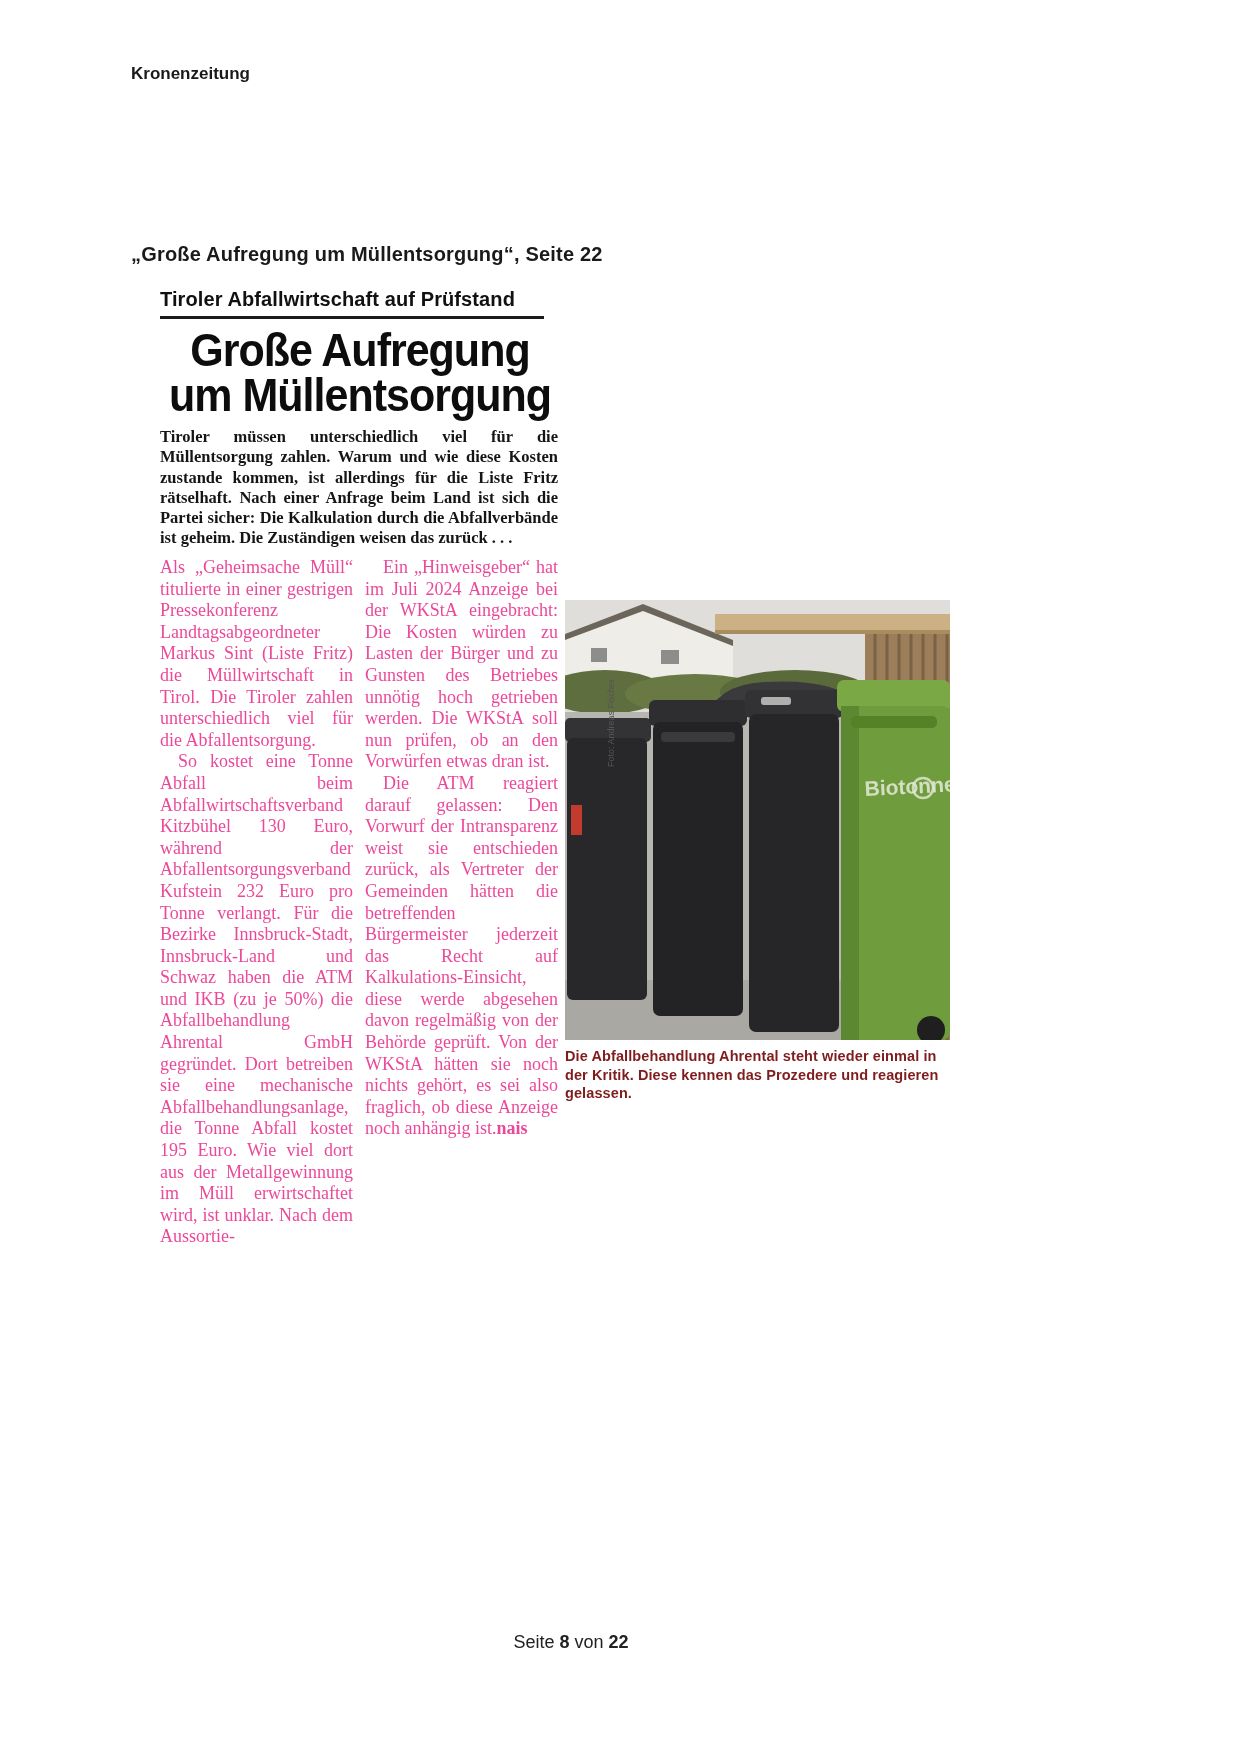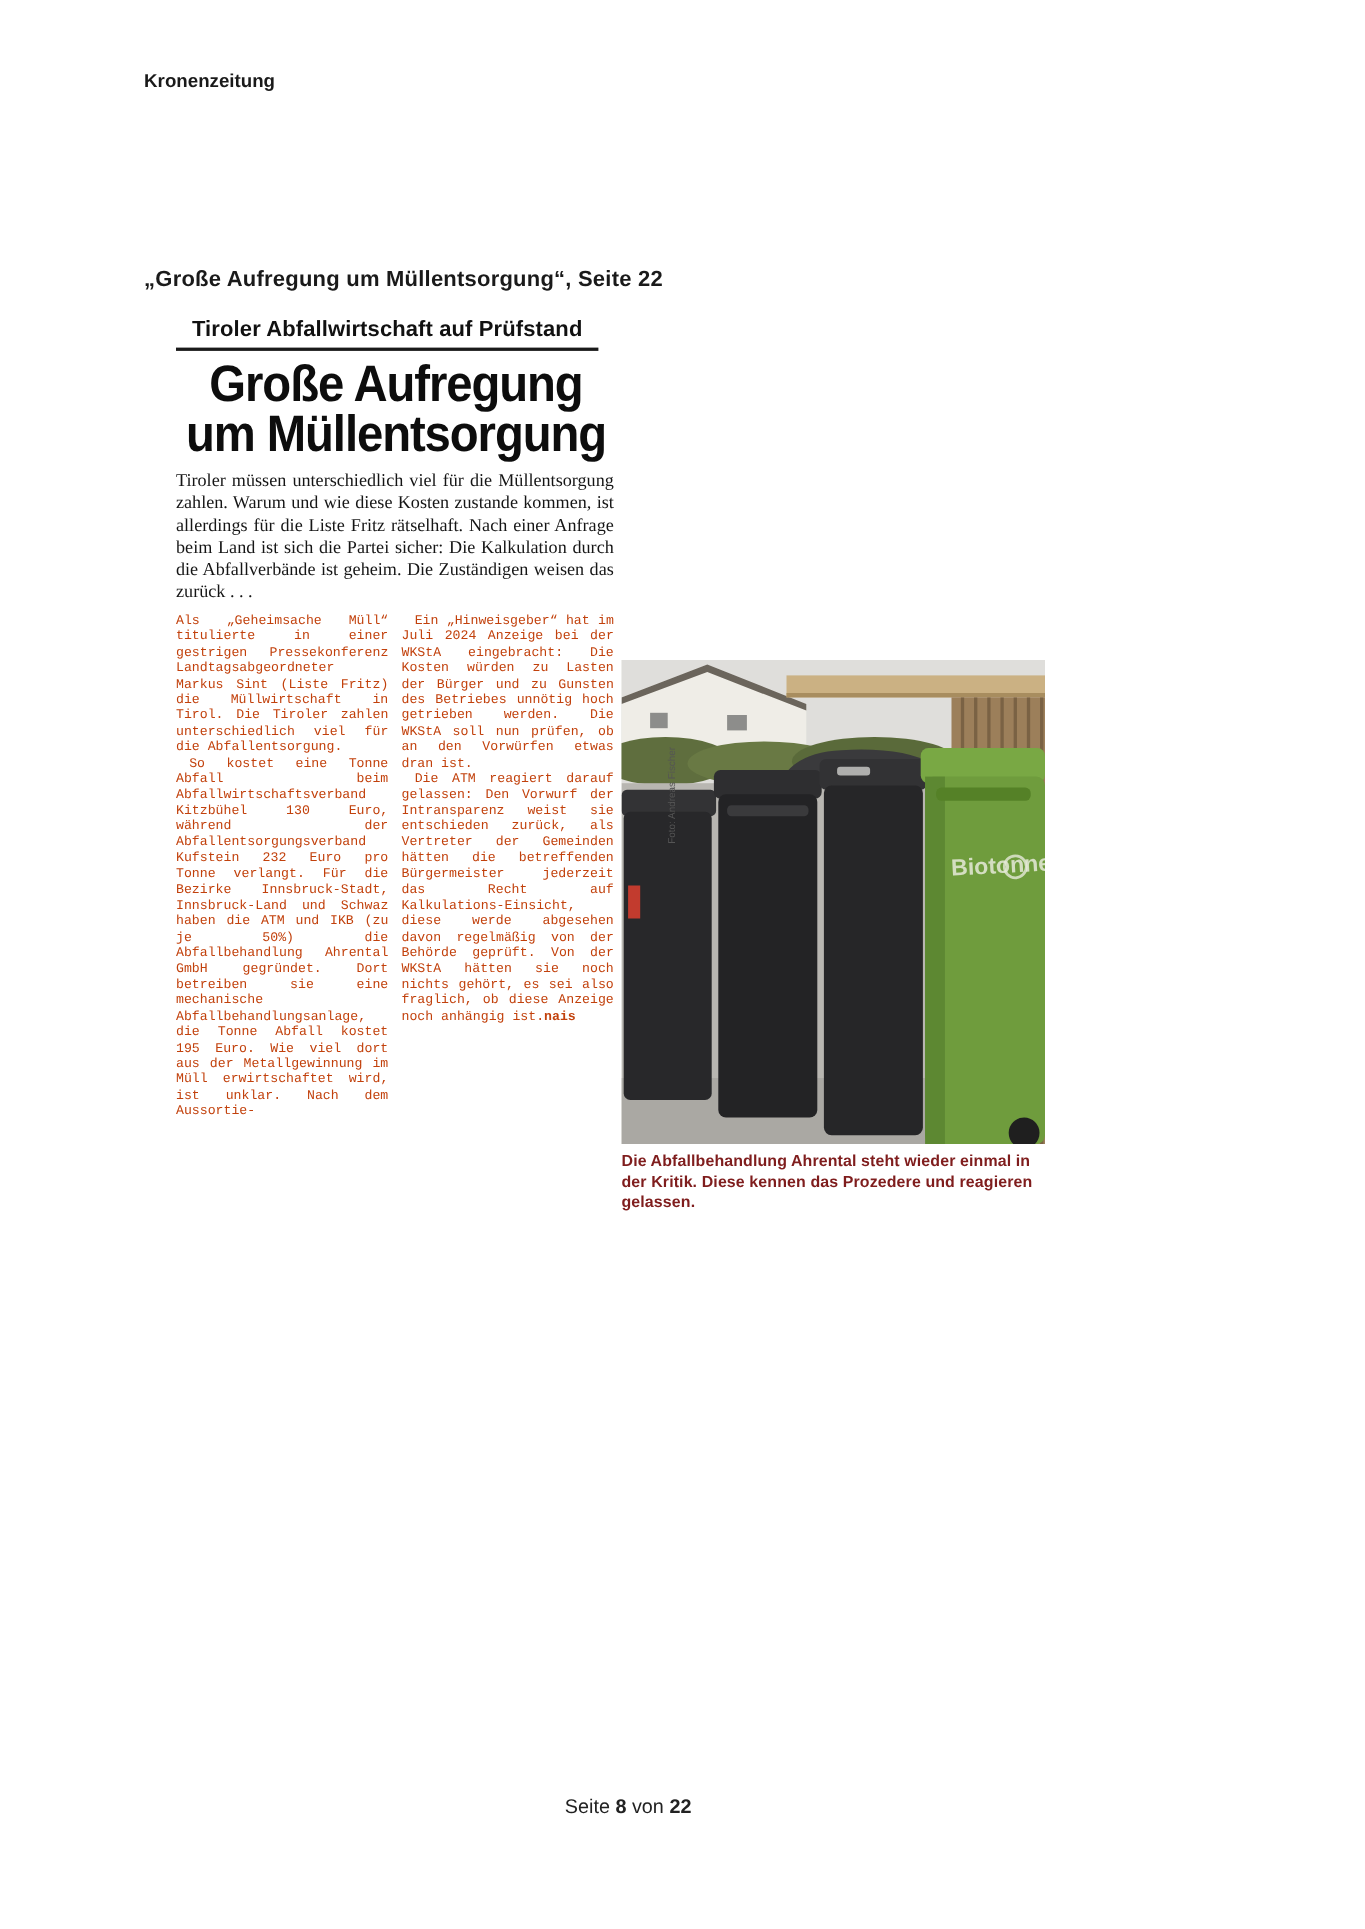--- a/index.html
+++ b/index.html
@@ -10,35 +10,35 @@
   
   .src-label{position:absolute;left:131px;top:64px;font-size:17px;font-weight:bold;text-align:right;}
   .doc-title{position:absolute;left:131px;top:207px;font-size:20px;font-weight:bold;letter-spacing:.2px;margin-top:36px;}
   .footer{position:absolute;top:1632px;left:16px;width:1110px;text-align:center;font-size:18px;color:#222;}
   .footer b{font-weight:bold;}
 
   
   .clipping{position:absolute;left:160px;top:288px;width:792px;}
   .news-col{width:400px;}
   .kicker{
-    width:384px;text-align:center;font-size:20px;font-weight:700;color:#111;
+    width:384px;text-align:left;font-size:20px;font-weight:700;color:#111;
     border-bottom:3px solid #1a1a1a;padding-bottom:5px;letter-spacing:.1px;
   }
   .headline{
     margin-top:8px;width:400px;text-align:center;
     font-size:43px;line-height:.98;font-weight:800;letter-spacing:-1px;color:#0d0d0d;
     transform:scaleY(1.08);transform-origin:top center;
   }
   .lead{
     margin-top:16px;width:398px;font-family:"Liberation Serif",serif;
-    font-weight:normal;font-size:16.5px;line-height:1.22;text-align:justify;color:#151515;
+    font-weight:bold;font-size:16.5px;line-height:1.22;text-align:justify;color:#151515;
   }
   .cols{margin-top:9px;display:flex;gap:12px;width:398px;}
-  .col{width:193px;font-family:Liberation Mono, monospace;font-size:12px;line-height:1.2;
-       text-align:justify;color:#c2410c;hyphens:auto;-webkit-hyphens:auto;}
+  .col{width:193px;font-family:Liberation Serif, serif;font-size:18px;line-height:1.2;
+       text-align:justify;color:#ec4899;hyphens:auto;-webkit-hyphens:auto;}
   .col p{margin:0;}
   .col p.indent{text-indent:1em;}
   .initials{font-weight:bold;margin-top:28px;}
 
   
   .photo-wrap{position:absolute;left:405px;top:312px;width:385px;}
   .photo{width:385px;height:440px;display:block;background:#e8e7e3;}
   .credit{
     position:absolute;left:-14px;top:118px;font-size:9px;color:#555;
     transform:rotate(-90deg);transform-origin:center;white-space:nowrap;width:120px;text-align:center;

